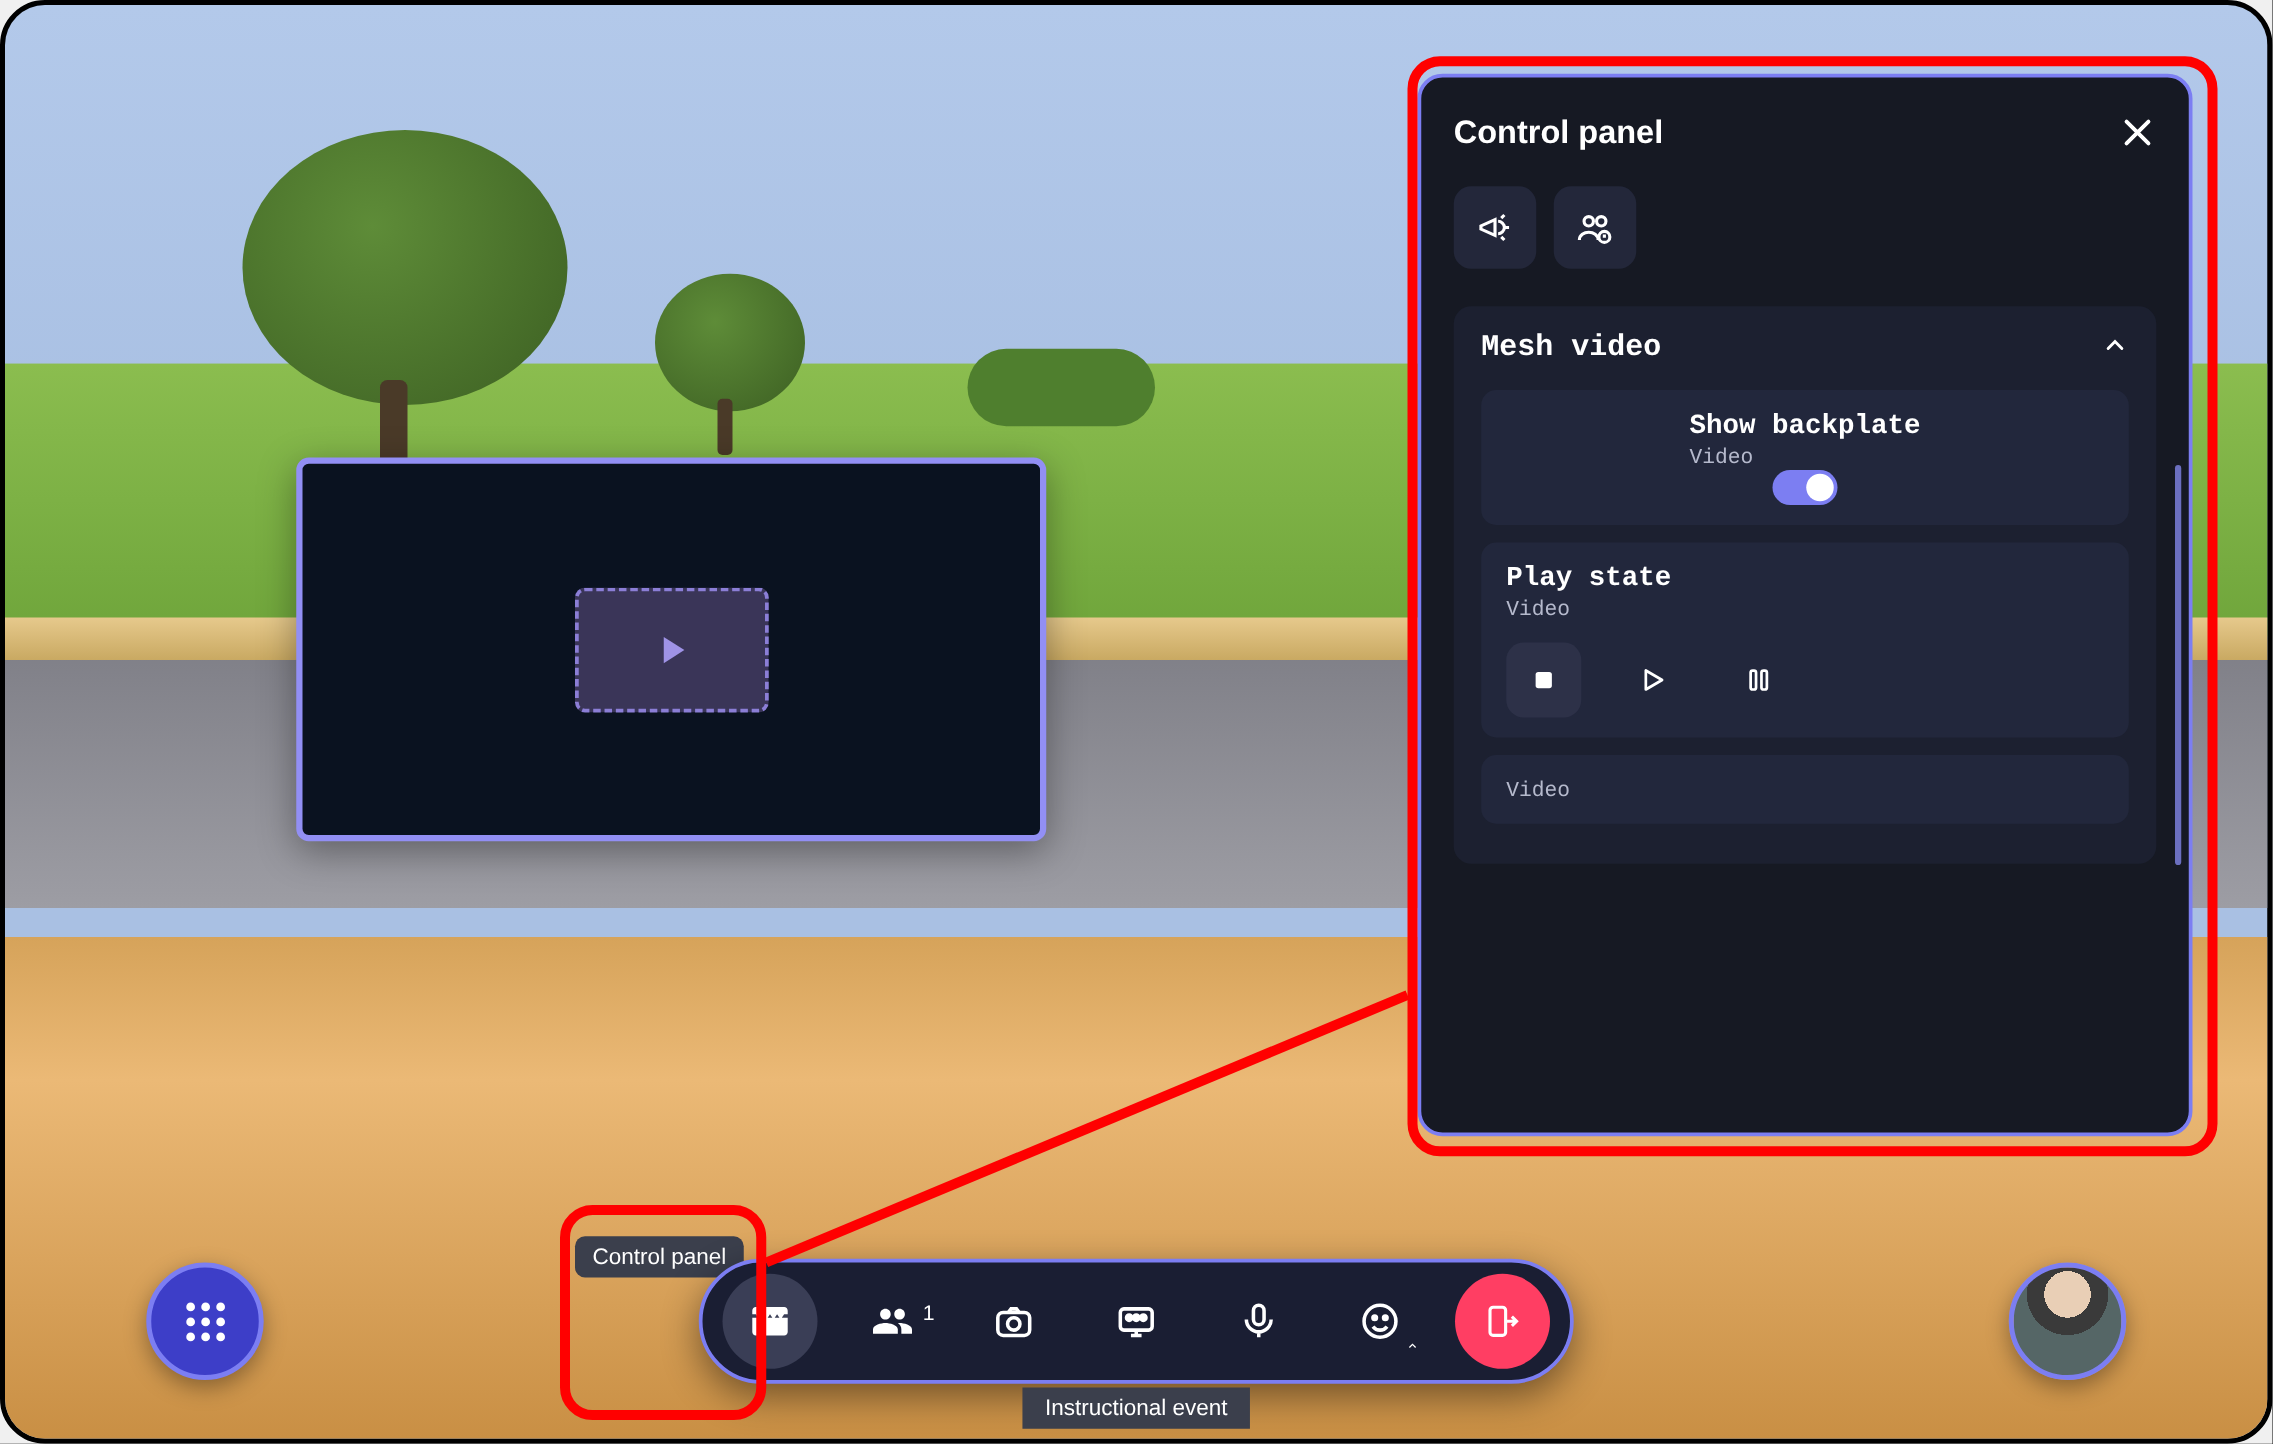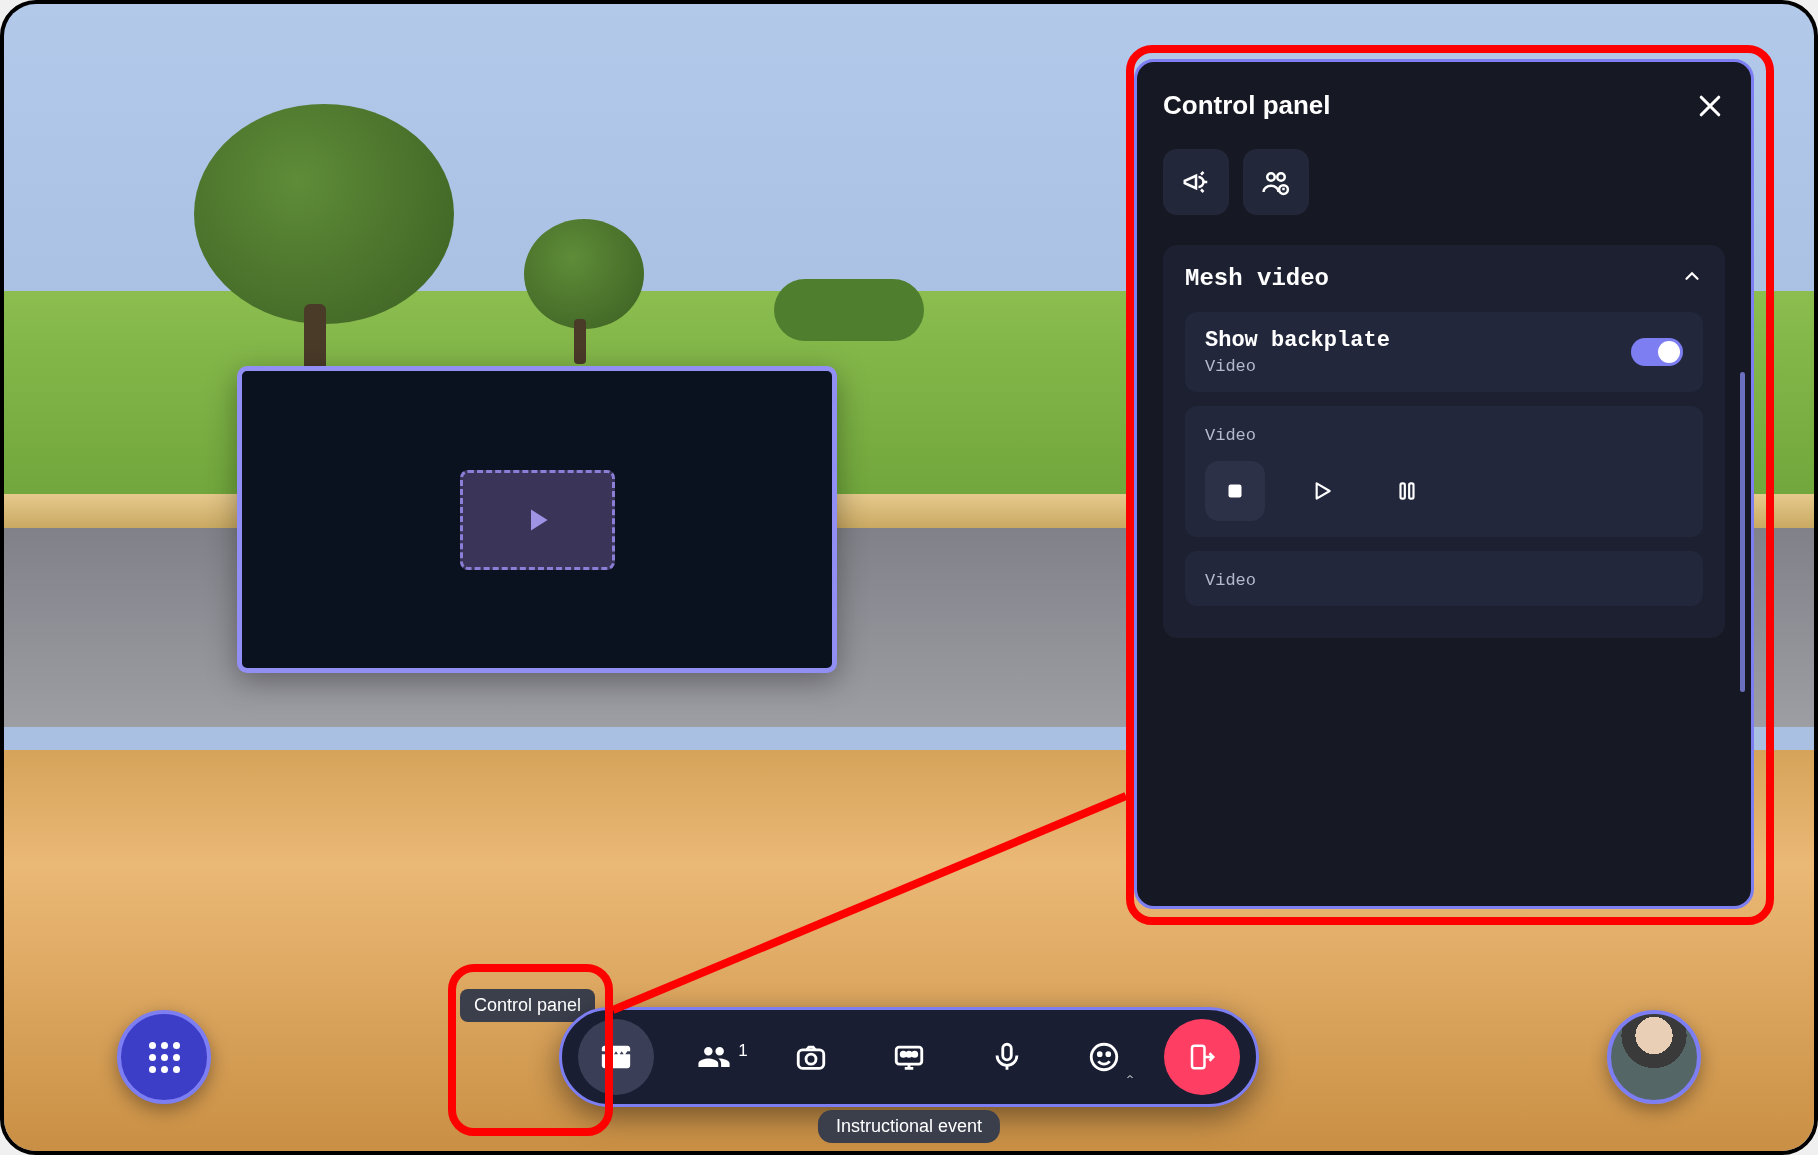--- a/index.html
+++ b/index.html
@@ -148,21 +148,21 @@
   }
   .event-pill {
     position:absolute;
     left:50%;
     transform:translateX(-50%);
     bottom: 8px;
     background:#3b3f4c;
     color:#fff;
     font-size:18px;
     padding:6px 18px;
-    border-radius:14px;
+    border-radius:0;
   }
 
   
   .callout-tool {
     position:absolute;
     left:444px;
     top:960px;
     width:165px;
     height:172px;
     border: 8px solid #f00;
@@ -228,21 +228,21 @@
   }
   .section-head h3 { font-size:24px; font-weight:600; }
   .chevup svg{width:22px;height:22px;}
 
   .setting {
     background:#22273c;
     border-radius:12px;
     padding:16px 20px;
     margin-bottom:14px;
   }
-  .setting .row { display:flex; justify-content:space-between; align-items:center;}
+  .setting .row { display:flex; justify-content:space-between; align-items:center;flex-direction:column;}
   .setting .title { font-size:22px; font-weight:600; }
   .setting .sub { font-size:17px; color:#b5b9cc; margin-top:4px;}
   .toggle {
     width:52px; height:28px; border-radius:20px;
     background:#7c7ef2; position:relative;
   }
   .toggle::after{
     content:""; position:absolute; right:3px; top:3px;
     width:22px; height:22px; border-radius:50%; background:#fff;
   }
@@ -399,20 +399,21 @@
           <div class="row">
             <div>
               <div class="title">Show backplate</div>
               <div class="sub">Video</div>
             </div>
             <div class="toggle"></div>
           </div>
         </div>
 
         <div class="setting">
+          <div class="title">Play state</div>
           <div class="sub">Video</div>
           <div class="playrow">
             <div class="pbtn sel">
               <svg viewBox="0 0 24 24">
                   <rect x="6" y="6" width="12" height="12" rx="2" fill="#fff"></rect>
                 </svg>
             </div>
             <div class="pbtn">
               <svg viewBox="0 0 24 24">
                   <path d="M8 5v14l12-7z" fill="none" stroke="#fff" stroke-width="2" stroke-linejoin="round"></path>

